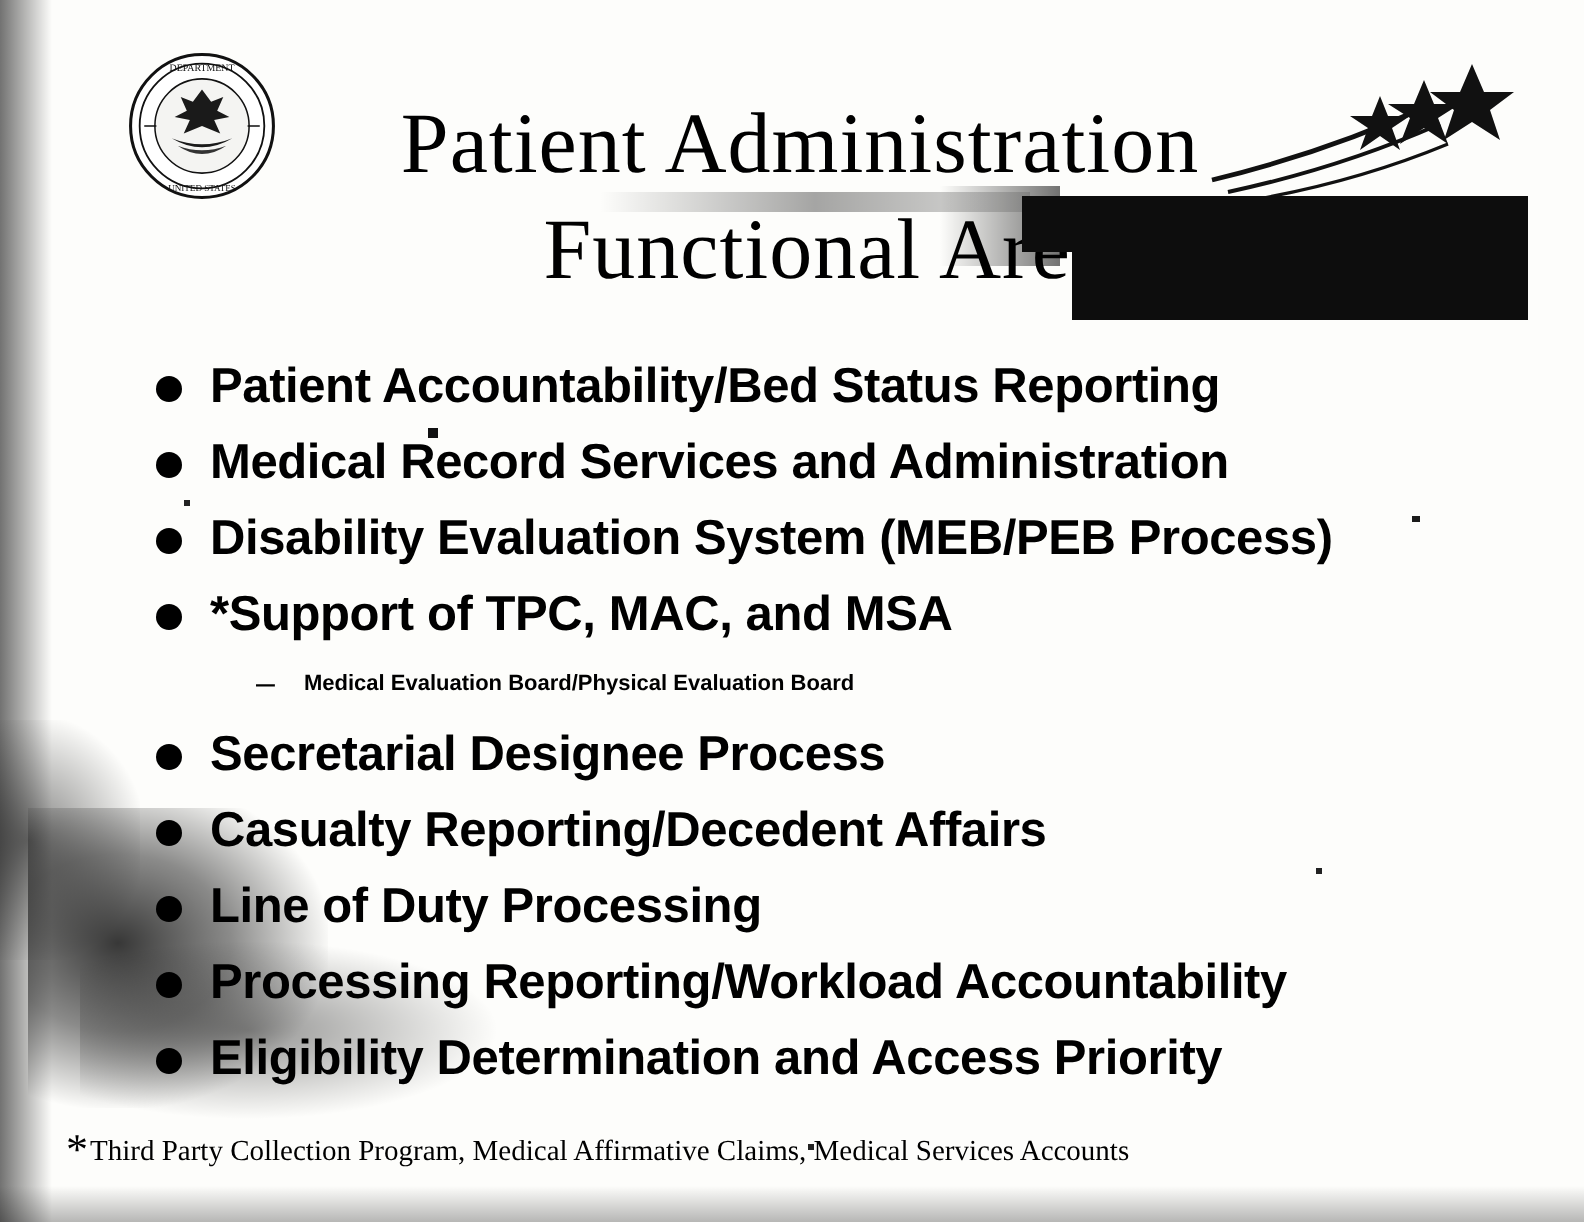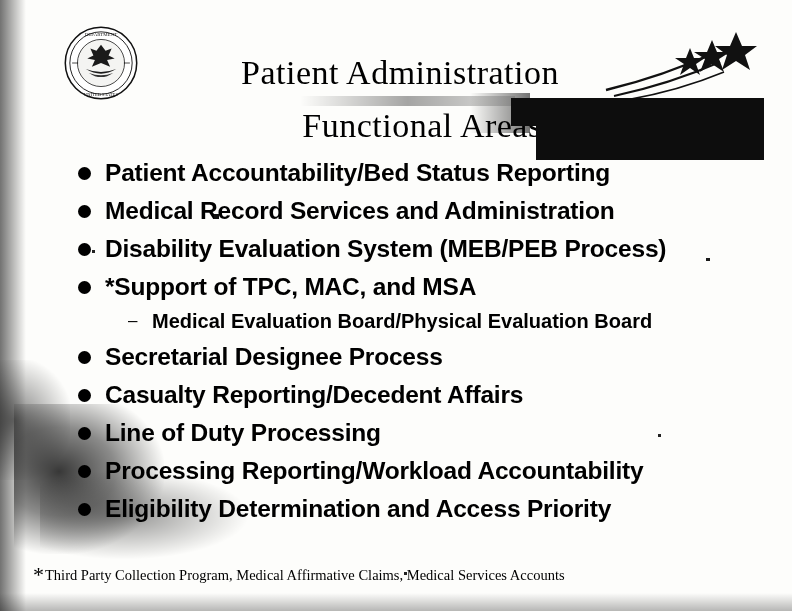--- a/index.html
+++ b/index.html
@@ -80,41 +80,41 @@
     width: 76px; height: 76px;
   }
 
   
   .title-block {
     position: absolute;
     left: 120px; top: 46px;
     width: 560px;
     text-align: center;
     font-family: "Liberation Serif", serif;
-    font-size: 34px;
+    font-size: 43px;
     line-height: 53px;
     letter-spacing: 0.5px;
     color: #000;
   }
   .title-line-2 {
     display: block;
     margin-left: 44px;
   }
 
   
   .swoosh {
     position: absolute;
     left: 604px; top: 28px;
     width: 160px; height: 72px;
   }
 
   
   .bullets {
     position: absolute;
-    left: 78px; top: 158px;
+    left: 78px; top: 179px;
     width: 690px;
   }
   .bullet-row {
     display: flex;
     align-items: flex-start;
     margin-bottom: 8px;
   }
   .bullet-row .dot {
     flex: 0 0 auto;
     width: 13px; height: 13px;
@@ -134,21 +134,21 @@
     margin: 0 0 10px 50px;
   }
   .sub-row .dash {
     flex: 0 0 auto;
     width: 14px;
     margin-right: 10px;
     font-size: 17px;
     line-height: 22px;
   }
   .sub-row .txt {
-    font-size: 20px;
+    font-size: 11px;
     font-weight: bold;
     line-height: 22px;
   }
 
   
   .footnote {
     position: absolute;
     left: 33px; top: 528px;
     font-family: "Liberation Serif", serif;
     font-size: 14.5px;

